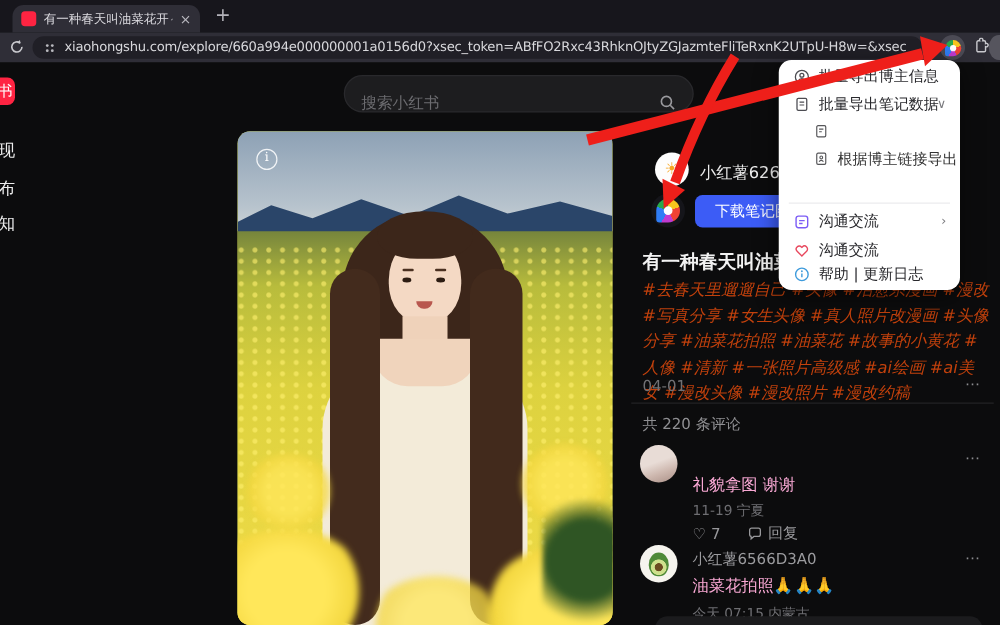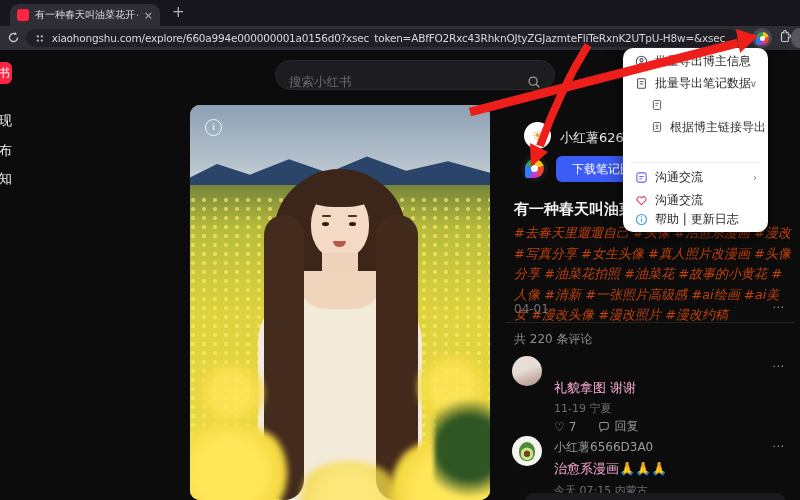--- a/index.html
+++ b/index.html
@@ -235,21 +235,21 @@
         <path d="M2 3.5A1.8 1.8 0 0 1 3.8 1.7h6.4A1.8 1.8 0 0 1 12 3.5v4.2a1.8 1.8 0 0 1-1.8 1.8H6l-2.6 2.2V9.5H3.8A1.8 1.8 0 0 1 2 7.7Z" fill="none" stroke="#98989b" stroke-width="1.2"></path>
       </svg>
       <span>回复</span>
     </div>
 
     <div class="avatar c-avatar c2-avatar">
       <span class="avocado"></span>
     </div>
     <span class="c-name" style="left:554px;top:389px">小红薯6566D3A0</span>
     <span class="dots" style="left:772px;top:389px">⋯</span>
-    <span class="c-text" style="left:554px;top:410px">治愈系漫画🙏🙏🙏</span>
+    <span class="c-text" style="left:554px;top:410px">油菜花拍照🙏🙏🙏</span>
     <span class="c-meta" style="left:554px;top:433px">今天 07:15 内蒙古</span>
     <div class="reply-sliver"></div>
   </div>
 
   <div class="menu">
     <div class="mrow" style="top:2px">
       <svg class="micon" width="13" height="13" viewBox="0 0 14 14">
         <circle cx="7" cy="7" r="5.6" fill="none" stroke="#4c4c52" stroke-width="1.1"></circle>
         <circle cx="7" cy="5.6" r="1.7" fill="none" stroke="#4c4c52" stroke-width="1.1"></circle>
         <path d="M3.9 10.6a3.4 3.4 0 0 1 6.2 0" fill="none" stroke="#4c4c52" stroke-width="1.1"></path>

